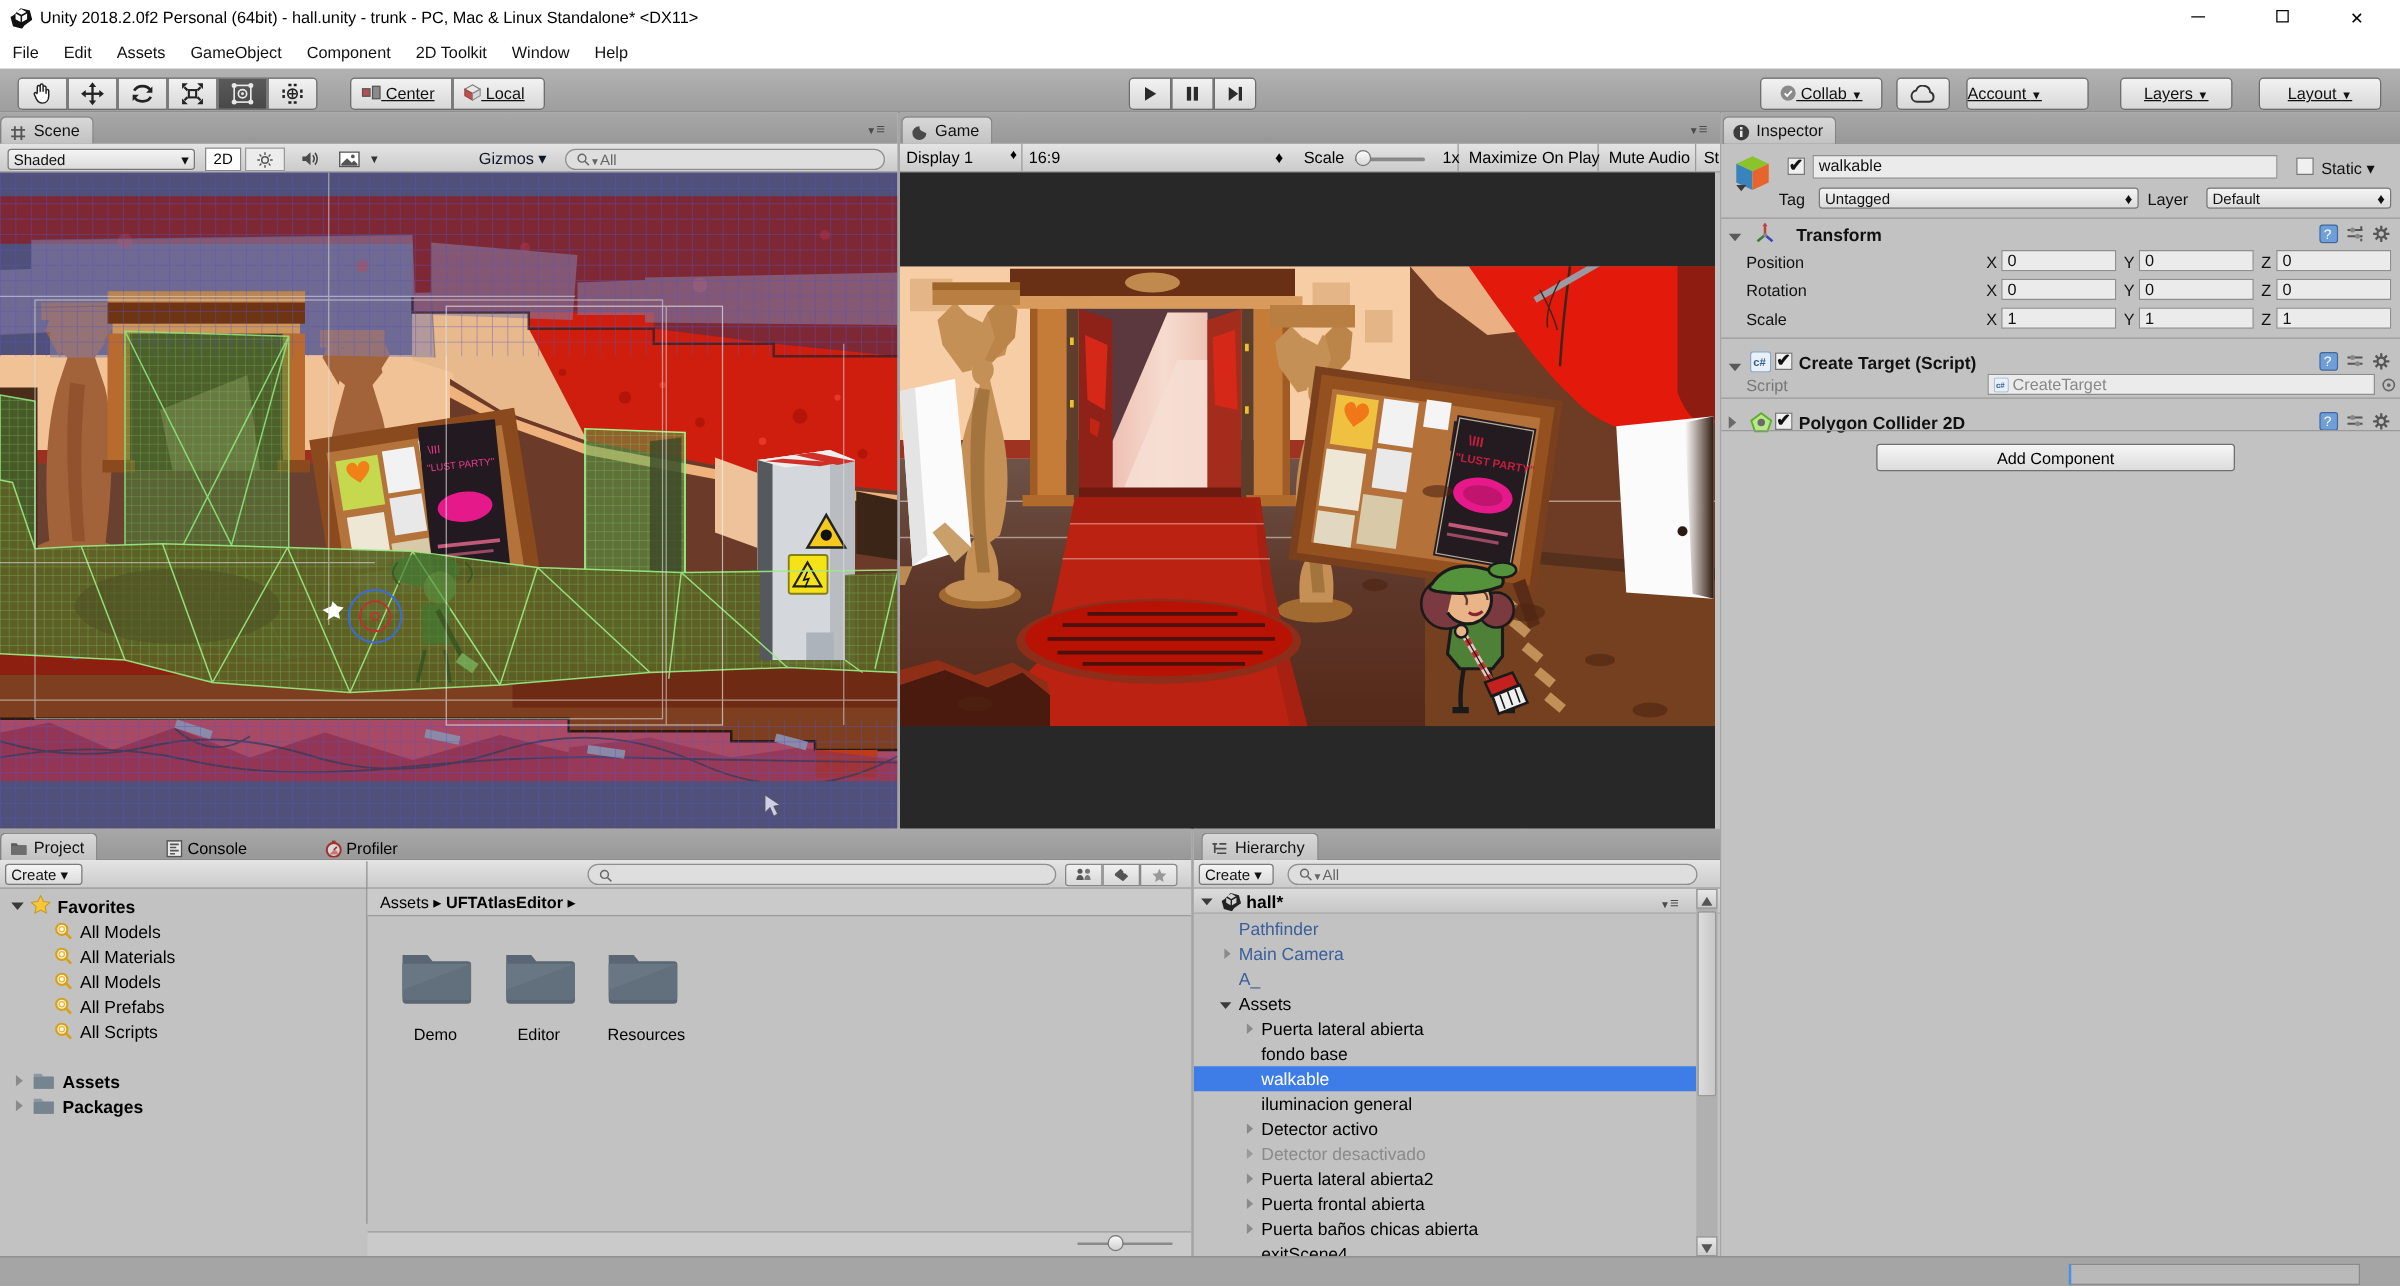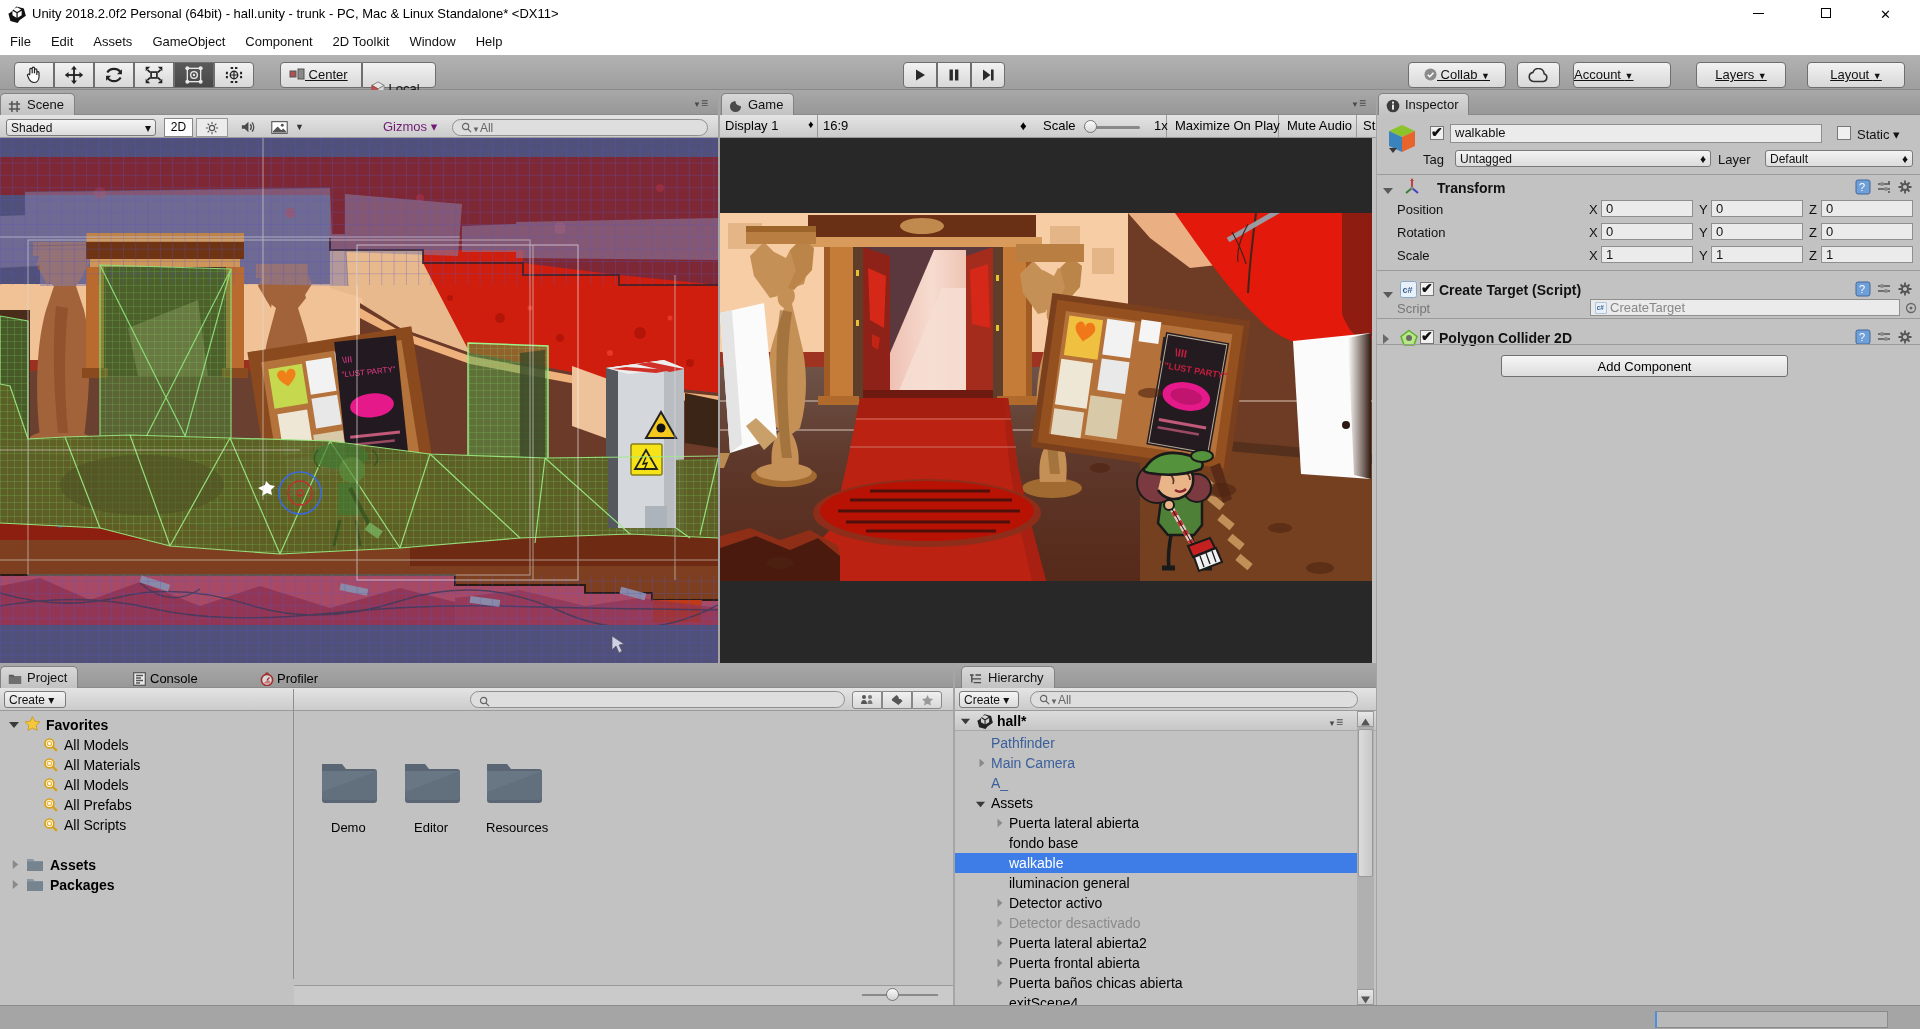--- a/index.html
+++ b/index.html
@@ -98,21 +98,21 @@
       <g fill="none" stroke="#222" stroke-width="2.4">
         <path d="M8 3.5h8M8 20.5h8M3.5 8v8M20.5 8v8" stroke-dasharray="3 2.2"></path>
       </g>
       <circle cx="12" cy="12" r="4.5" fill="none" stroke="#222" stroke-width="1.6"></circle>
       <path d="M12 8.5v7M8.5 12h7" stroke="#222" stroke-width="1.4"></path>
     </svg></div>
 <div class="toolbtn" style="left:280px;width:82px;border-radius:4px 0 0 4px;font-size:13px;color:#111;padding:4px 0 0 8px"><svg width="16" height="12" viewBox="0 0 16 12" style="vertical-align:-1px">
       <rect x="1" y="3" width="6" height="6" fill="#b05050" stroke="#555"></rect>
       <rect x="9" y="1" width="6" height="10" fill="#8a8a8a" stroke="#555"></rect>
     </svg> Center</div>
-<div class="toolbtn" style="left:362px;width:74px;border-radius:0 4px 4px 0;font-size:13px;color:#111;padding:18px 0 0 8px"><svg width="14" height="14" viewBox="0 0 16 16" style="vertical-align:-2px">
+<div class="toolbtn" style="left:362px;width:74px;border-radius:0 4px 4px 0;font-size:13px;color:#111;padding:4px 0 0 8px"><svg width="14" height="14" viewBox="0 0 16 16" style="vertical-align:-2px">
       <polygon points="8,1 15,5 8,9 1,5" fill="#e8e8e8" stroke="#777"></polygon>
       <polygon points="1,5 8,9 8,15 1,11" fill="#c05050" stroke="#944"></polygon>
       <polygon points="15,5 8,9 8,15 15,11" fill="#d8d8d8" stroke="#888"></polygon>
     </svg> Local</div>
 <div class="toolbtn" style="left:903px;width:34px;border-radius:4px 0 0 4px;text-align:center"><svg width="14" height="14" viewBox="0 0 14 14" style="margin-top:5px">
       <path d="M3 1.5 12 7 3 12.5z" fill="#2a2a2a"></path>
     </svg></div>
 <div class="toolbtn" style="left:937px;width:34px;text-align:center"><svg width="14" height="14" viewBox="0 0 14 14" style="margin-top:5px">
       <rect x="2.5" y="1.5" width="3.4" height="11" fill="#2a2a2a"></rect>
       <rect x="8" y="1.5" width="3.4" height="11" fill="#2a2a2a"></rect>
@@ -151,21 +151,21 @@
       </svg></div>
   <div class="abs" style="left:231px;top:28px;width:32px;height:19px;text-align:center"><svg width="15" height="14" viewBox="0 0 16 15" style="margin-top:2px">
         <path d="M2 5.5h3L9 2v11L5 9.5H2z" fill="#4a4a4a"></path>
         <path d="M11 4.5a5 5 0 0 1 0 6M12.8 2.5a7.5 7.5 0 0 1 0 10" stroke="#4a4a4a" stroke-width="1.4" fill="none"></path>
       </svg></div>
   <div class="abs" style="left:267px;top:28px;width:44px;height:19px"><svg width="17" height="13" viewBox="0 0 18 14" style="margin:3px 0 0 4px">
         <rect x="0.7" y="0.7" width="16.6" height="12.6" fill="#fff" stroke="#555" stroke-width="1.2"></rect>
         <path d="M2 11 7 6l4 4 2-2 3 3v1.5H2z" fill="#555"></path>
         <circle cx="12" cy="4.5" r="1.6" fill="#555"></circle>
       </svg><span style="position:absolute;left:28px;top:4px;font-size:9px;color:#333">▼</span></div>
-  <div class="abs" style="left:383px;top:29px;font-size:13px;color:#701a75">Gizmos ▾</div>
+  <div class="abs" style="left:383px;top:29px;font-size:13px;color:#0f172a">Gizmos ▾</div>
   <div class="abs" style="left:452px;top:29px;width:256px;height:17px;background:#dedede;border:1px solid #8f8f8f;border-radius:9px;font-size:12px;color:#666;padding:1px 8px"><svg width="11" height="11" viewBox="0 0 12 12" style="vertical-align:-1px">
         <circle cx="5" cy="5" r="3.4" fill="none" stroke="#666" stroke-width="1.3"></circle>
         <path d="M7.6 7.6 11 11" stroke="#666" stroke-width="1.3"></path>
       </svg><span style="font-size:8px">▼</span>All</div>
   <div class="abs" id="sceneart" style="left:0;top:48px;width:718px;height:525px;background:#50507a">
   <svg width="718" height="525" viewBox="0 0 718 525">
     <defs>
       <pattern id="bgrid" width="12.3" height="12.3" patternUnits="userSpaceOnUse">
         <path d="M12.3 0H0V12.3" fill="none" stroke="#5353c0" stroke-width="1.1" stroke-opacity="0.55"></path>
       </pattern>
@@ -830,20 +830,21 @@
   <svg class="abs" style="left:10px;top:216px" width="11" height="11" viewBox="0 0 12 12">
       <path d="M3 1l6 5-6 5z" fill="#8a8a8a"></path>
     </svg>
   <svg class="abs" style="left:26px;top:214px" width="18" height="15" viewBox="0 0 18 15">
       <path d="M1 2h6l1.6 2H17v10H1z" fill="#8a97a5"></path>
       <path d="M1 4.5h16V14H1z" fill="#76848f"></path>
     </svg>
   <div class="hrow" style="left:50px;top:212px;font-weight:bold">Packages</div>
   <div class="abs" style="left:293px;top:26px;width:1px;height:290px;background:#8f8f8f"></div>
   
+  <div class="abs" style="left:294px;top:48px;width:659px;height:22px;background:#cacaca;border-bottom:1px solid #9a9a9a;font-size:13px;padding:3px 0 0 10px">Assets ▸ <b>UFTAtlasEditor</b> ▸</div>
   <svg class="abs" style="left:319px;top:95px" width="58" height="48" viewBox="0 0 58 48">
       <path d="M3 6h20l4 5h28a3 3 0 0 1 3 3v28a3 3 0 0 1-3 3H6a3 3 0 0 1-3-3z" fill="#5a6673"></path>
       <path d="M3 13h55v26a3 3 0 0 1-3 3H6a3 3 0 0 1-3-3z" fill="#626f7d"></path>
       <path d="M3 13h55L3 34z" fill="#6b7886" opacity="0.8"></path>
     </svg>
   <svg class="abs" style="left:402px;top:95px" width="58" height="48" viewBox="0 0 58 48">
       <path d="M3 6h20l4 5h28a3 3 0 0 1 3 3v28a3 3 0 0 1-3 3H6a3 3 0 0 1-3-3z" fill="#5a6673"></path>
       <path d="M3 13h55v26a3 3 0 0 1-3 3H6a3 3 0 0 1-3-3z" fill="#626f7d"></path>
       <path d="M3 13h55L3 34z" fill="#6b7886" opacity="0.8"></path>
     </svg>

